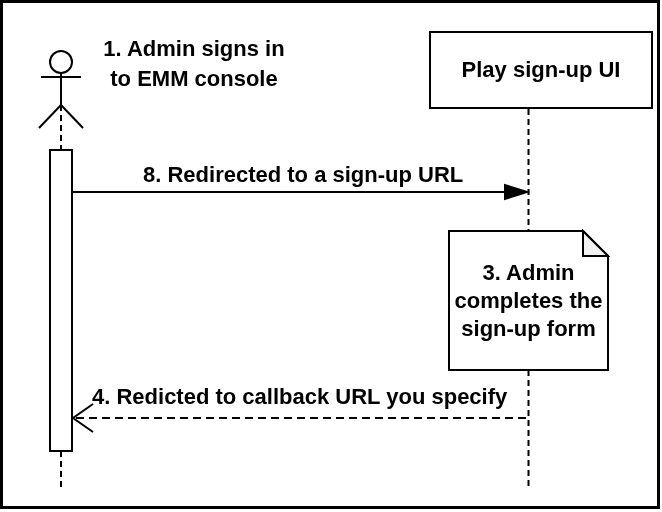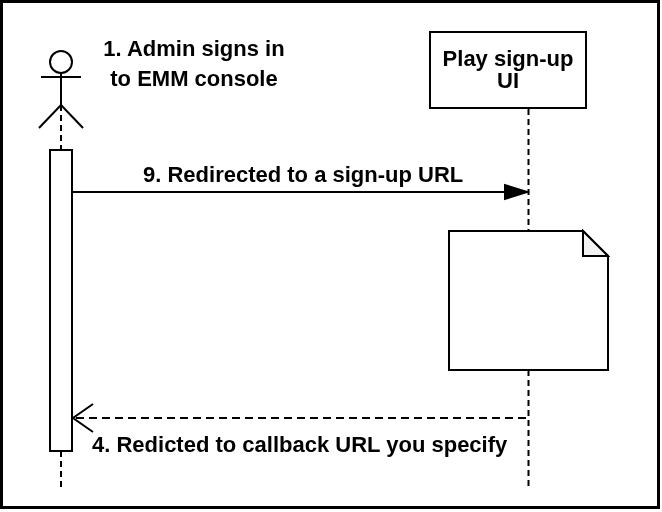--- a/index.html
+++ b/index.html
@@ -26,29 +26,29 @@
     line-height: 22px;
     white-space: pre-line;
   }
   .actor-annotation {
     left: 96px; top: 34px; width: 196px;
     text-align: center;
     line-height: 30px;
   }
   .participant-box {
     left: 429px; top: 31px;
-    width: 158px; height: 78px;
+    width: 224px; height: 78px;
     border: 2px solid #000000;
     box-sizing: border-box;
     background: #ffffff;
     display: flex; align-items: center; justify-content: center;
     text-align: center;
   }
   .msg2-label { left: 143px; top: 164px; }
-  .msg4-label { left: 92px; top: 386px; margin-top: 48px; }
+  .msg4-label { left: 92px; top: 386px; }
   .note-text {
     left: 450px; top: 232px;
     width: 157px; height: 137px;
     display: flex; align-items: center; justify-content: center;
     text-align: center;
     line-height: 28px;
   }
 </style>
 </head>
 <body>
@@ -85,18 +85,21 @@
     <polygon points="583,231 583,256 608,256" fill="#f2f2f2"></polygon>
   </svg>
 
   <div class="abs label actor-annotation">1. Admin signs in
 to EMM console</div>
 
   <div class="abs participant-box">
     <span class="label">Play sign-up UI</span>
   </div>
 
-  <div class="abs label msg2-label">9. Redirected to a sign-up URL</div>
+  <div class="abs label msg2-label">8. Redirected to a sign-up URL</div>
 
+  <div class="abs label note-text">3. Admin
+completes the
+sign-up form</div>
 
   <div class="abs label msg4-label">4. Redicted to callback URL you specify</div>
 
 </div>
 
 </body></html>

